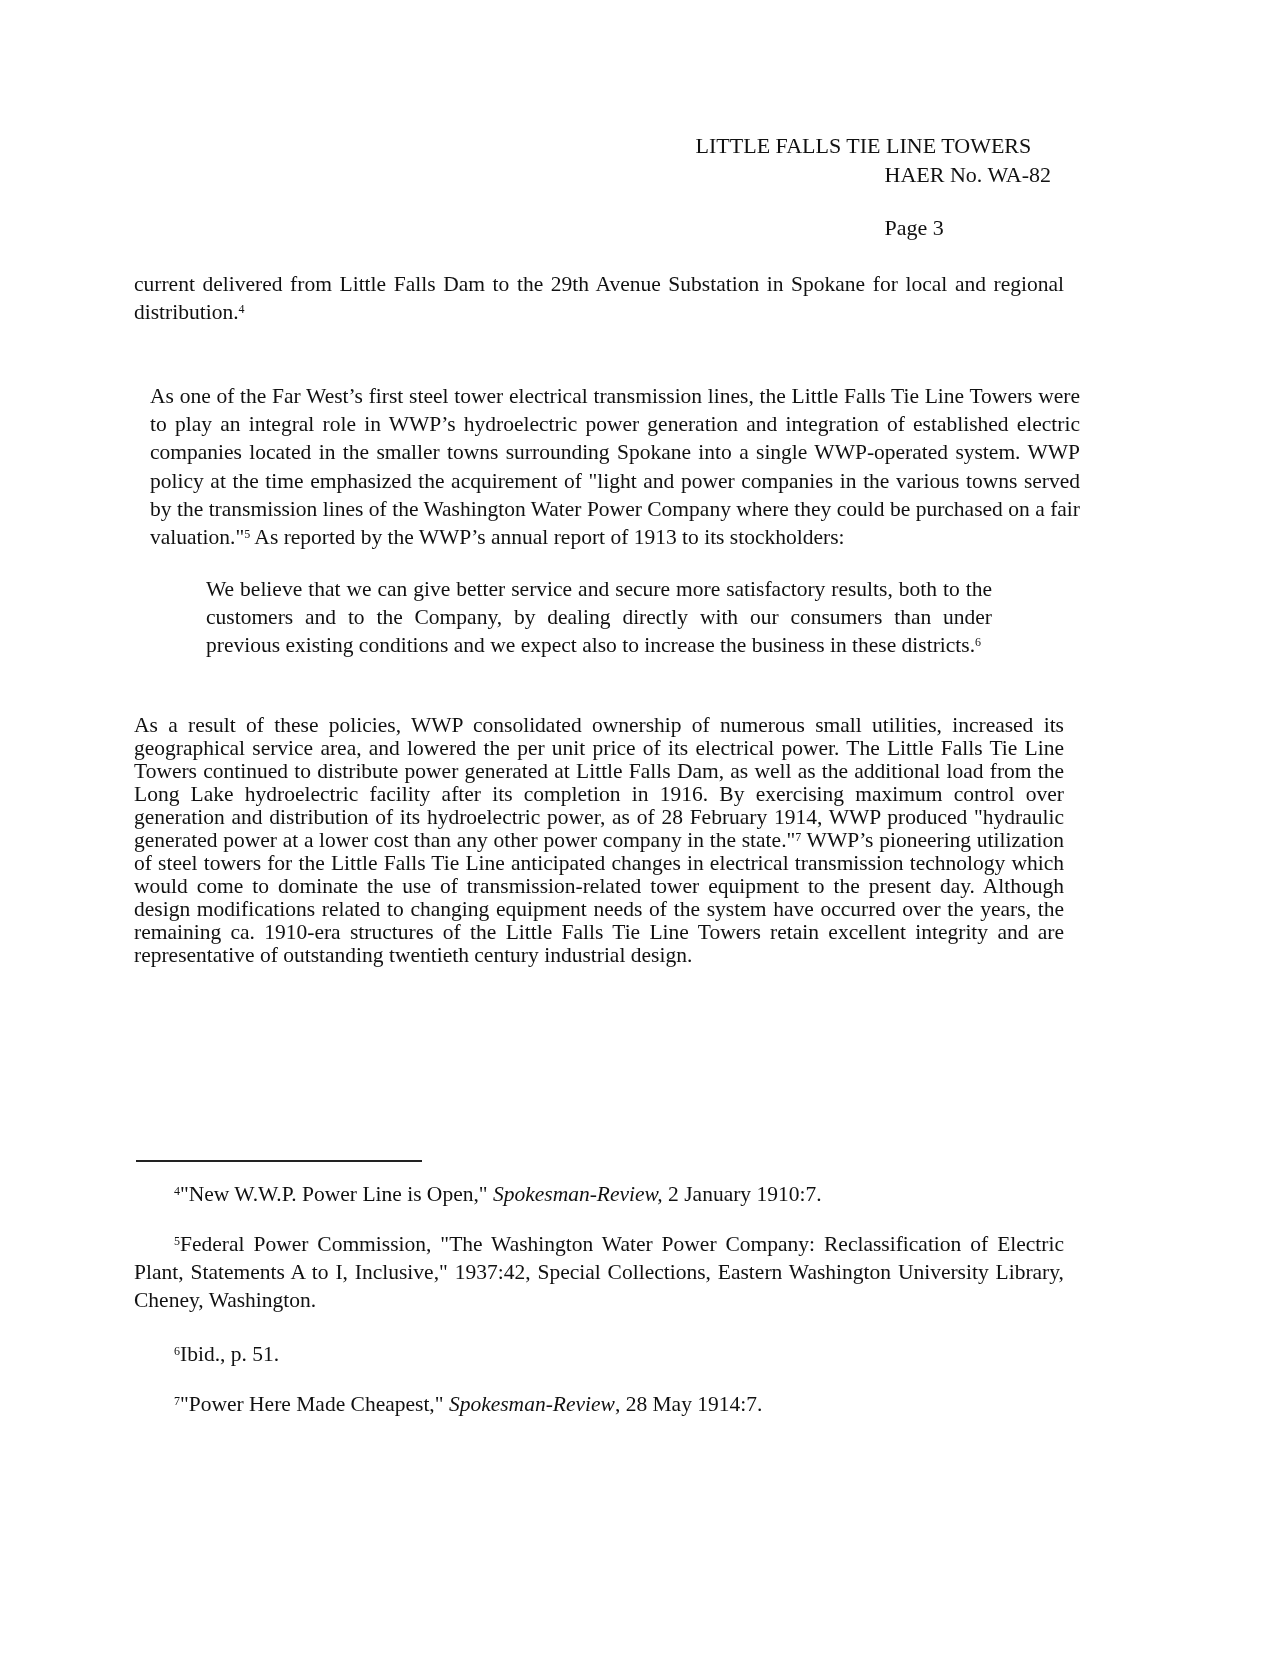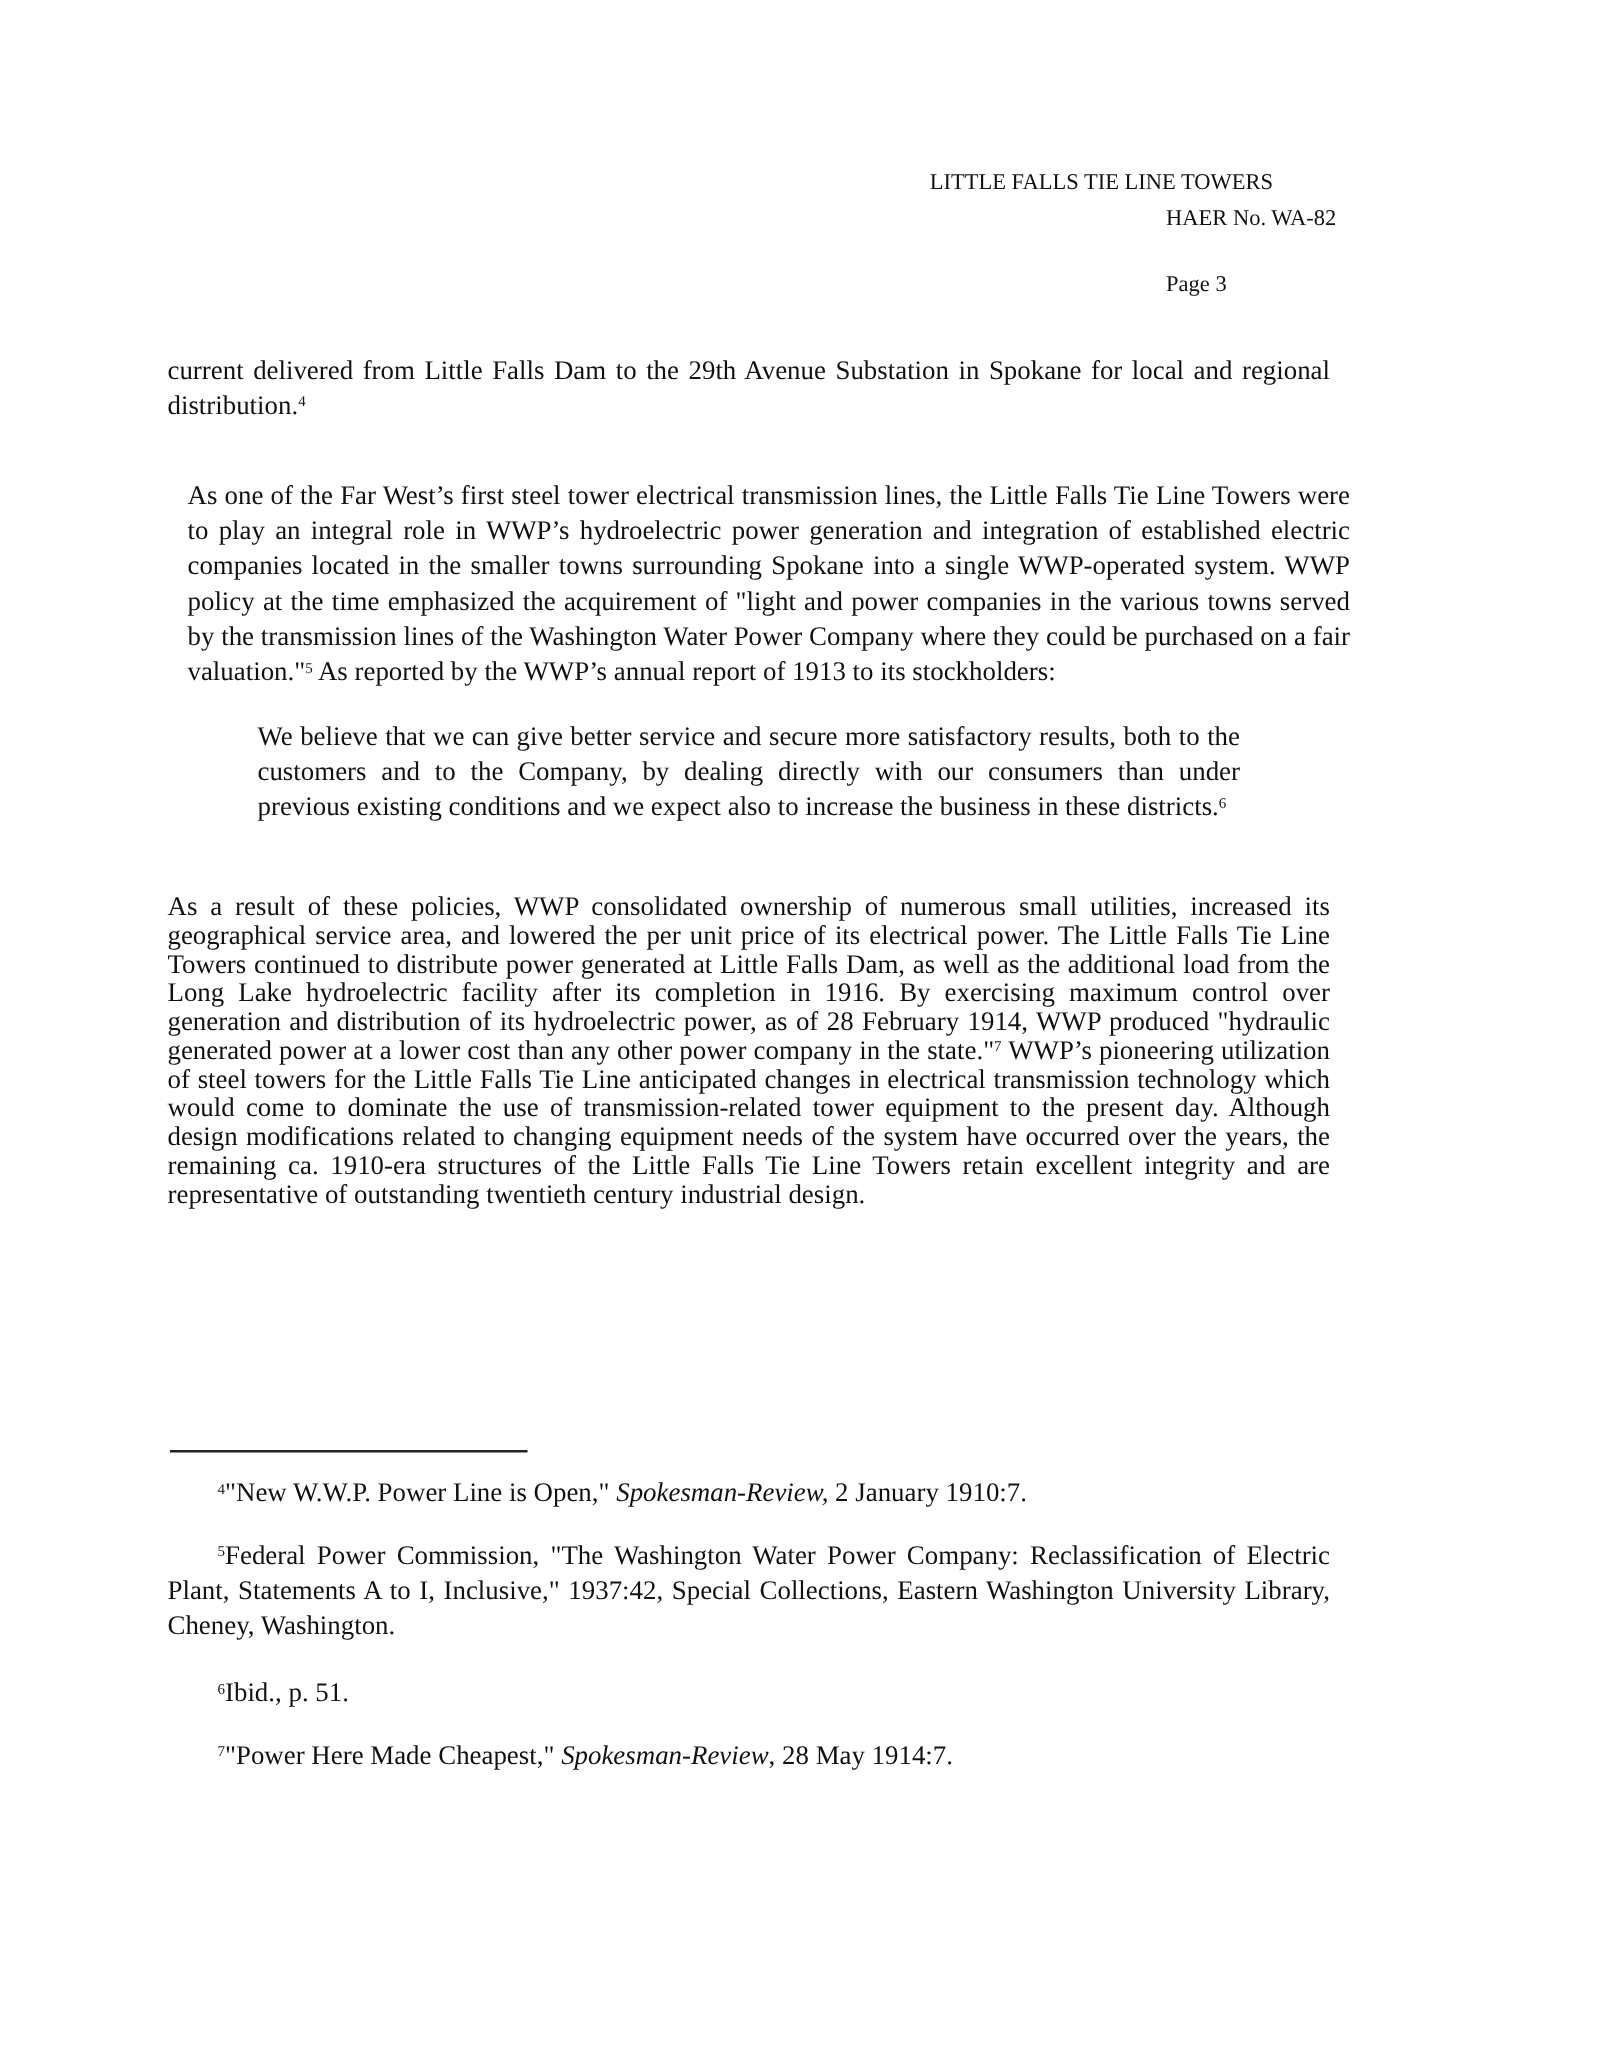--- a/index.html
+++ b/index.html
@@ -1,24 +1,24 @@
 <!DOCTYPE html>
 <html><head>
 <meta charset="utf-8">
 <style>
   html, body { margin: 0; padding: 0; background: #ffffff; }
   body { width: 1278px; height: 1653px; position: relative; overflow: hidden;
          font-family: "Liberation Serif", "DejaVu Serif", serif; color: #111; }
-  .header { position: absolute; top: 131px; right: 209px; text-align: left; font-size: 18px; line-height: 29px; }
+  .header { position: absolute; top: 131px; right: 227px; text-align: left; font-size: 22px; line-height: 29px; }
   .header .line { white-space: nowrap; }
   .header .l1 { margin-left: 0; }
   .header .l2 { margin-left: 189px; }
   .header .l3 { margin-left: 189px; margin-top: 24px; }
   p { margin: 0; text-align: justify; }
-  .p1 { position: absolute; top: 270px; left: 134px; width: 930px; font-size: 21.5px; line-height: 28.2px; margin-top: 12px; }
+  .p1 { position: absolute; top: 270px; left: 134px; width: 930px; font-size: 21.5px; line-height: 28.2px; }
   .p2 { position: absolute; top: 354px; left: 150px; width: 930px; font-size: 21.5px; line-height: 28.2px; margin-top: 28px; }
   .quote { position: absolute; top: 575px; left: 206px; width: 786px; font-size: 21.5px; line-height: 28.2px; }
   .p3 { position: absolute; top: 714px; left: 134px; width: 930px; font-size: 21.5px; line-height: 23px; }
   sup { font-size: 12px; vertical-align: top; position: relative; top: -3px; }
   .rule { position: absolute; top: 1160px; left: 136px; width: 286px; border-top: 2px solid #222; }
   .fn { position: absolute; left: 134px; width: 930px; font-size: 21.5px; line-height: 28.2px; text-align: justify; }
   .fn .indent { display: inline-block; width: 40px; }
   .fn4 { top: 1180px; }
   .fn5 { top: 1230px; }
   .fn6 { top: 1340px; }

